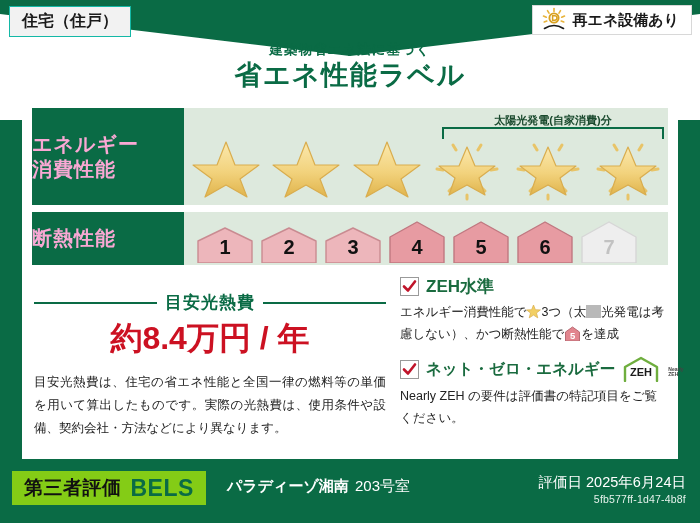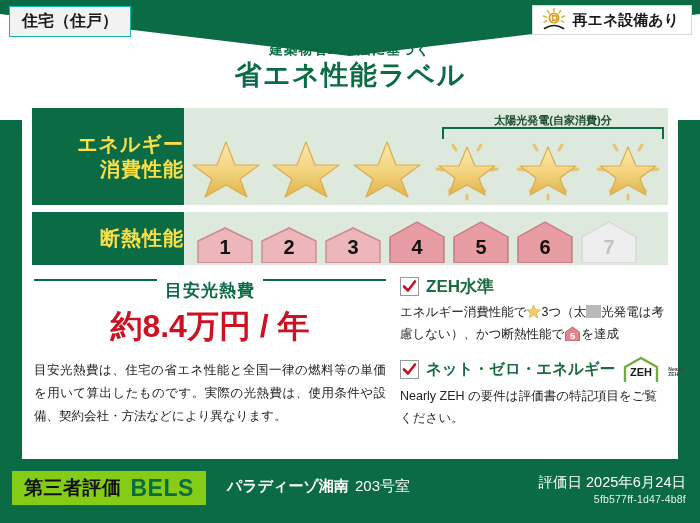--- a/index.html
+++ b/index.html
@@ -70,22 +70,22 @@
   }
 
   
   .perf-row{
     position:absolute; left:10px; display:flex; align-items:stretch;
   }
   .perf-row.energy{ top:9px; width:636px; height:97px; }
   .perf-row.insul { top:113px; width:636px; height:53px; }
 
   .perf-label{
-    background:#0a6b45; color:#fde047; font-weight:bold;
-    display:flex; flex-direction:column; align-items:flex-end; justify-content:center;
+    background:#0a6b45; color:#f9a8d4; font-weight:bold;
+    display:flex; flex-direction:column; align-items:flex-start; justify-content:center;
     line-height:1.22; flex:0 0 auto;
   }
   .perf-row.energy .perf-label{ width:152px; font-size:20px; letter-spacing:1px;}
   .perf-row.insul  .perf-label{ width:152px; font-size:20px; letter-spacing:1px;}
 
   .perf-body{
     flex:1; background:#dde9dd; position:relative;
   }
 
   
@@ -129,21 +129,21 @@
   }
   .lower-left{
     position:absolute; left:12px; top:0; width:352px;
   }
   .lower-right{
     position:absolute; left:378px; top:4px; width:268px;
   }
 
   
   .cost-head{
-    display:flex; align-items:flex-start; gap:8px; margin-top:8px;
+    display:flex; align-items:center; gap:8px; margin-top:20px;
   }
   .cost-head .rule{ flex:1; height:2px; background:#0a6b45; }
   .cost-head .t{
     font-size:17px; font-weight:bold; color:#0a6b45; letter-spacing:1px; white-space:nowrap;
   }
   .cost-value{
     text-align:center; font-size:32px; font-weight:bold; color:#cc1122;
     letter-spacing:0px; margin-top:7px; line-height:1.1;
   }
   .cost-note{

